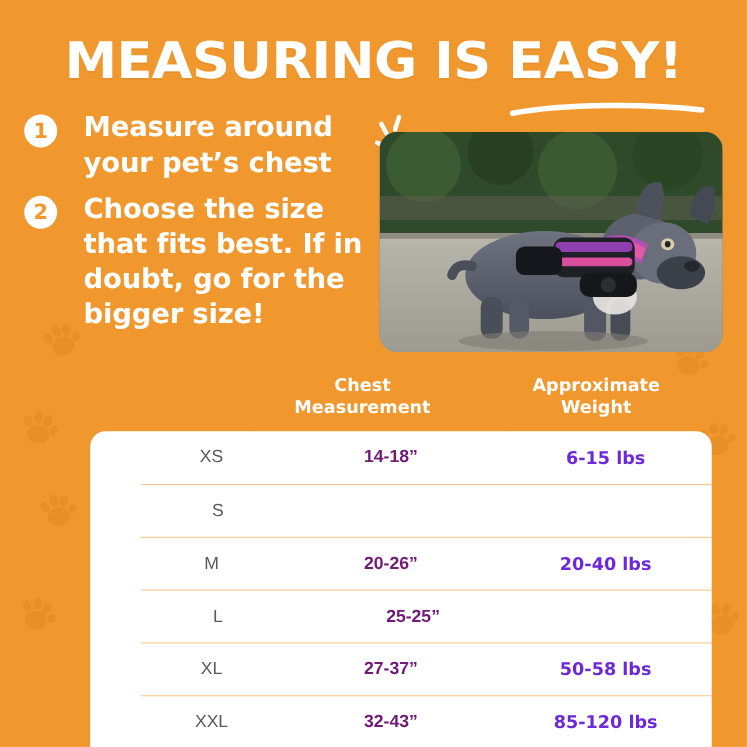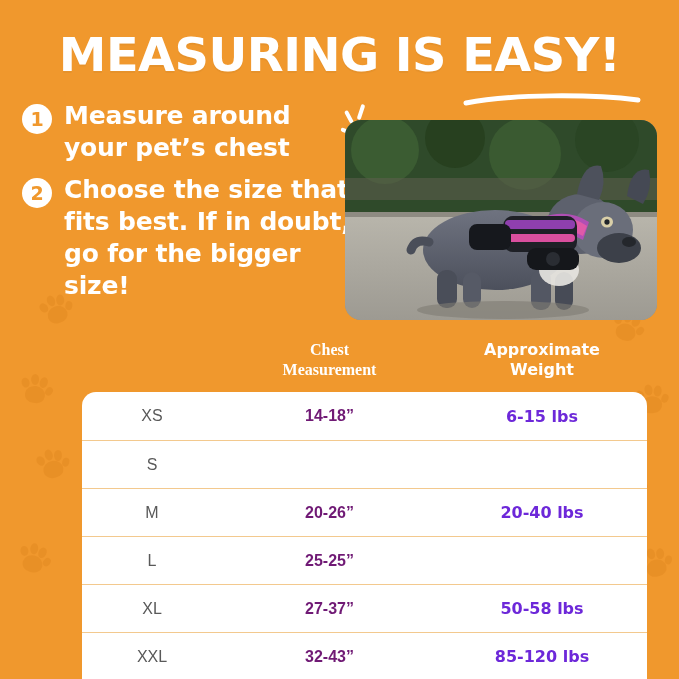--- a/index.html
+++ b/index.html
@@ -66,20 +66,21 @@
     margin-top: 4px;
     margin-right: 12px;
   }
   .step-text {
     color: #FFFFFF;
     font-family: "DejaVu Sans", sans-serif;
     font-weight: bold;
     font-size: 25px;
     line-height: 1.28;
     letter-spacing: -0.2px;
+    margin-left: 12px;
   }
 
   
   .photo {
     position: absolute;
     left: 345px; top: 120px;
     width: 312px; height: 200px;
     border-radius: 16px;
     overflow: hidden;
     background: #8d8f84;
@@ -113,31 +114,32 @@
     width: 565px;
     display: flex;
     color: #FFFFFF;
     font-family: "DejaVu Sans", sans-serif;
     font-weight: bold;
     font-size: 16px;
     text-align: center;
     line-height: 1.25;
   }
   .th-size { width: 140px; }
-  .th-chest { width: 215px; font-family: Liberation Serif, serif; }
+  .th-chest { width: 215px; }
   .th-weight { width: 210px; }
 
   .table {
     position: absolute;
     left: 82px; top: 392px;
     width: 565px;
     background: #FFFFFF;
     border-top-left-radius: 14px;
     border-top-right-radius: 14px;
     overflow: hidden;
+    padding-left: 46px;
   }
   .row { display: flex; align-items: center; height: 48px; }
   .row + .row { border-top: 1px solid #F3C98E; }
   .cell { text-align: center; font-size: 16px; }
   .c-size { width: 140px; color: #595959; font-family: "Liberation Sans", sans-serif; }
   .c-chest { width: 215px; color: #701a75; font-weight: bold; font-family: Liberation Sans, sans-serif; }
   .c-weight { width: 210px; color: #6d28d9; font-weight: bold; font-family: "DejaVu Sans", sans-serif; }
 </style>
 </head>
 <body>

